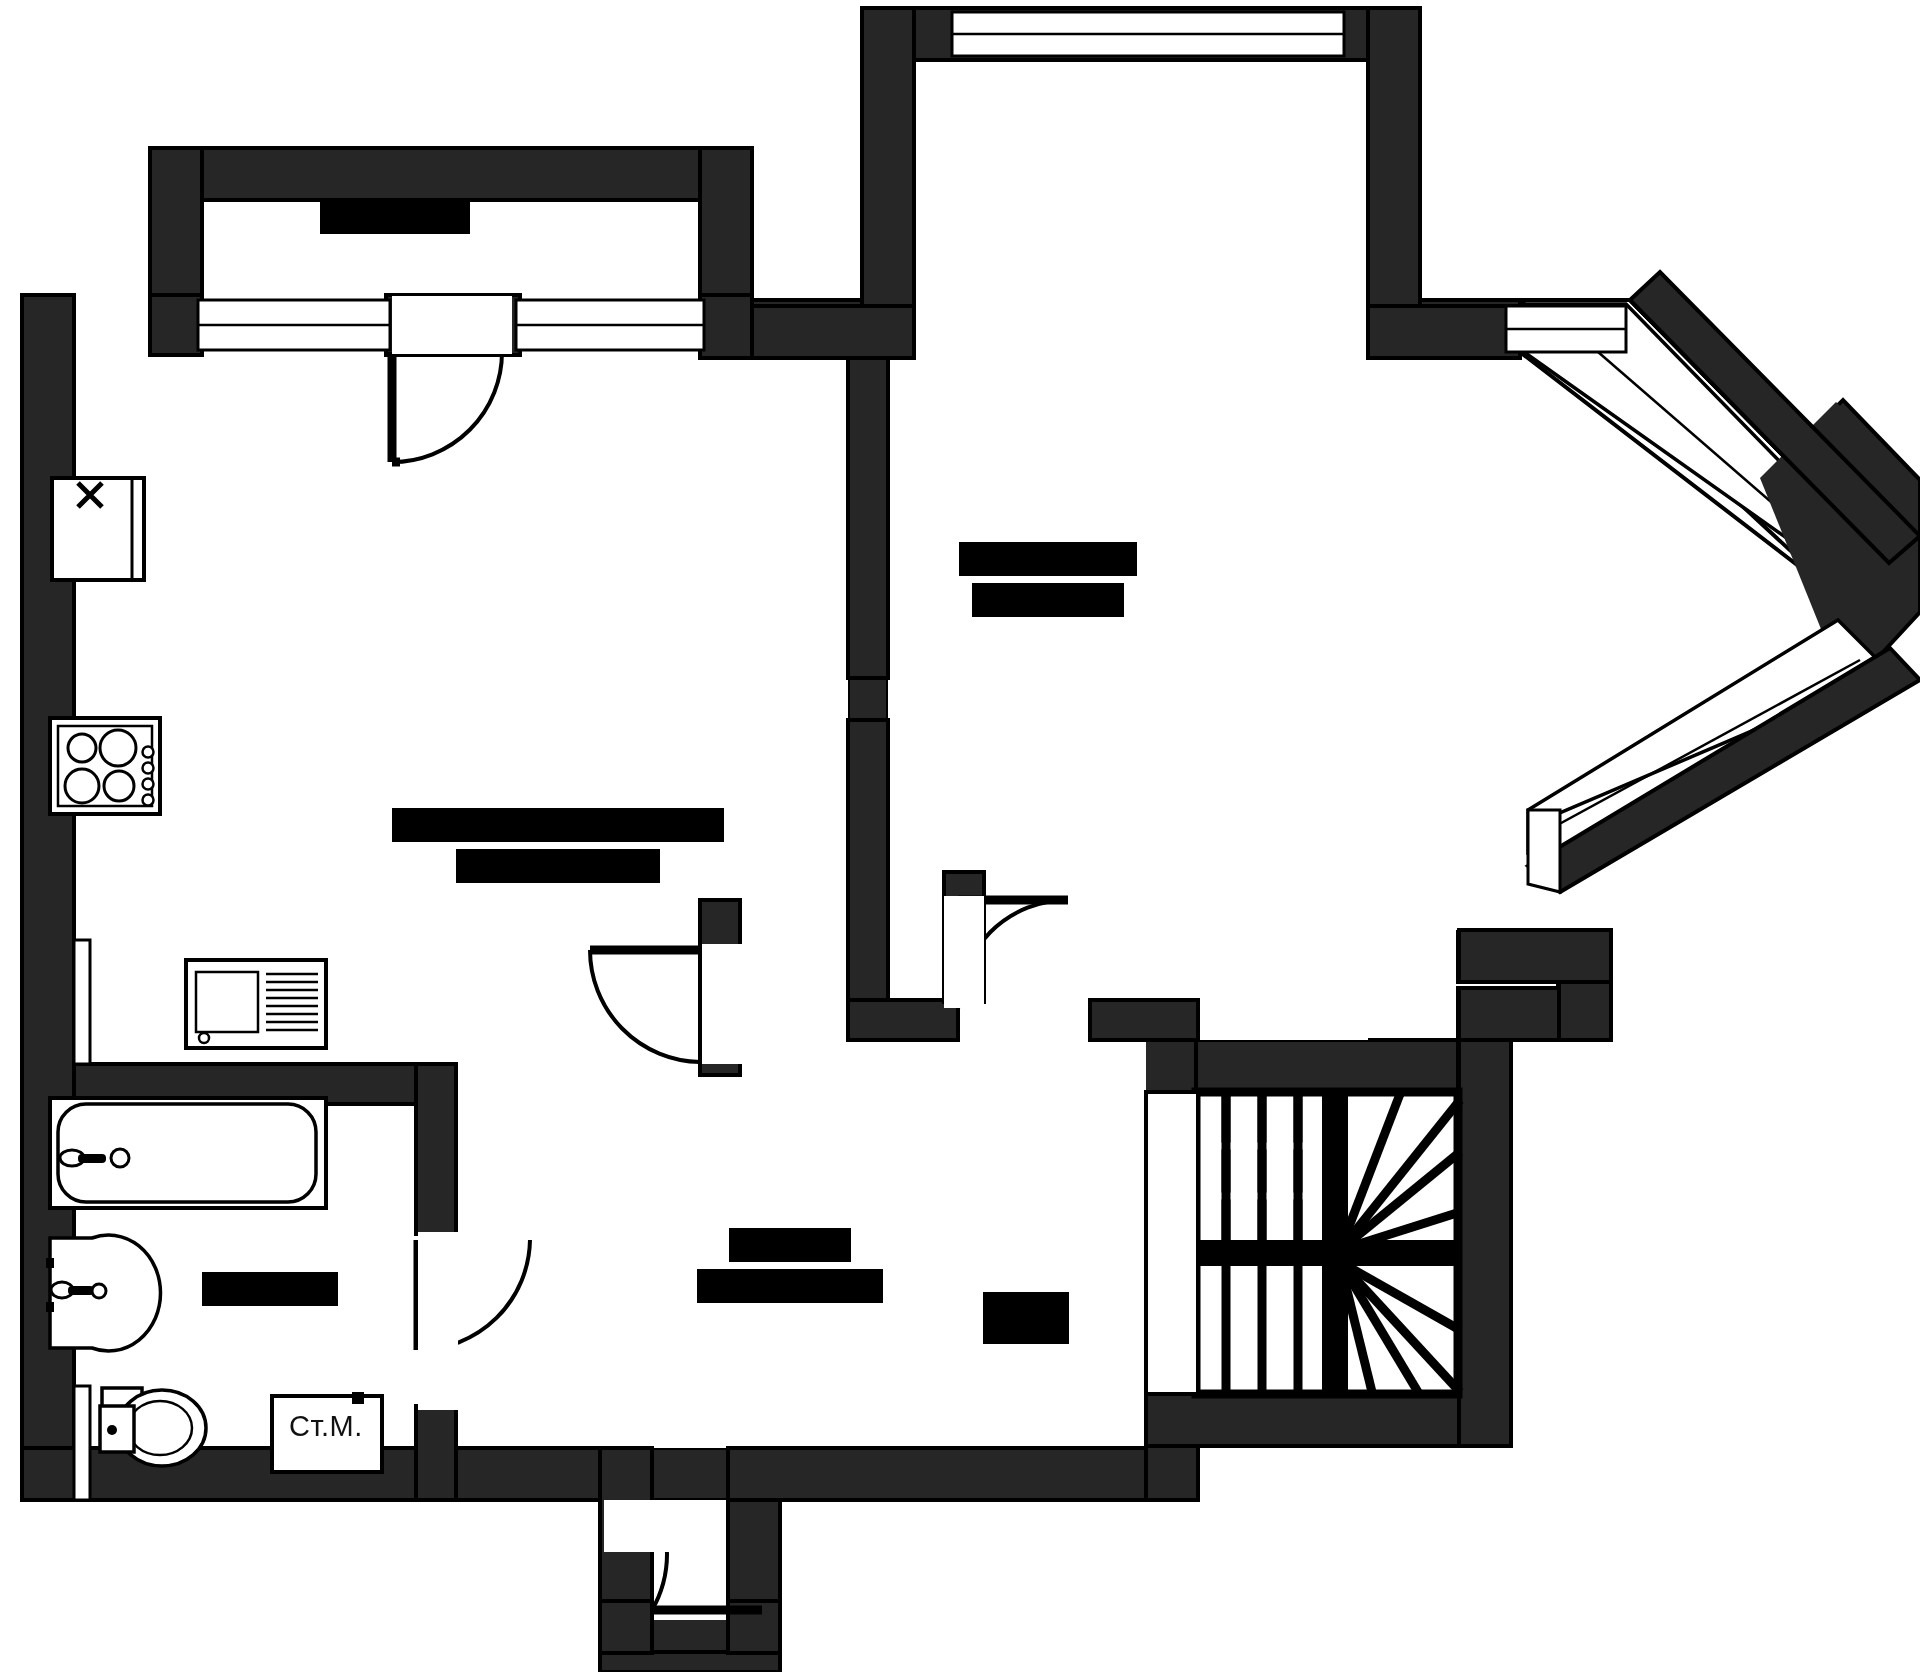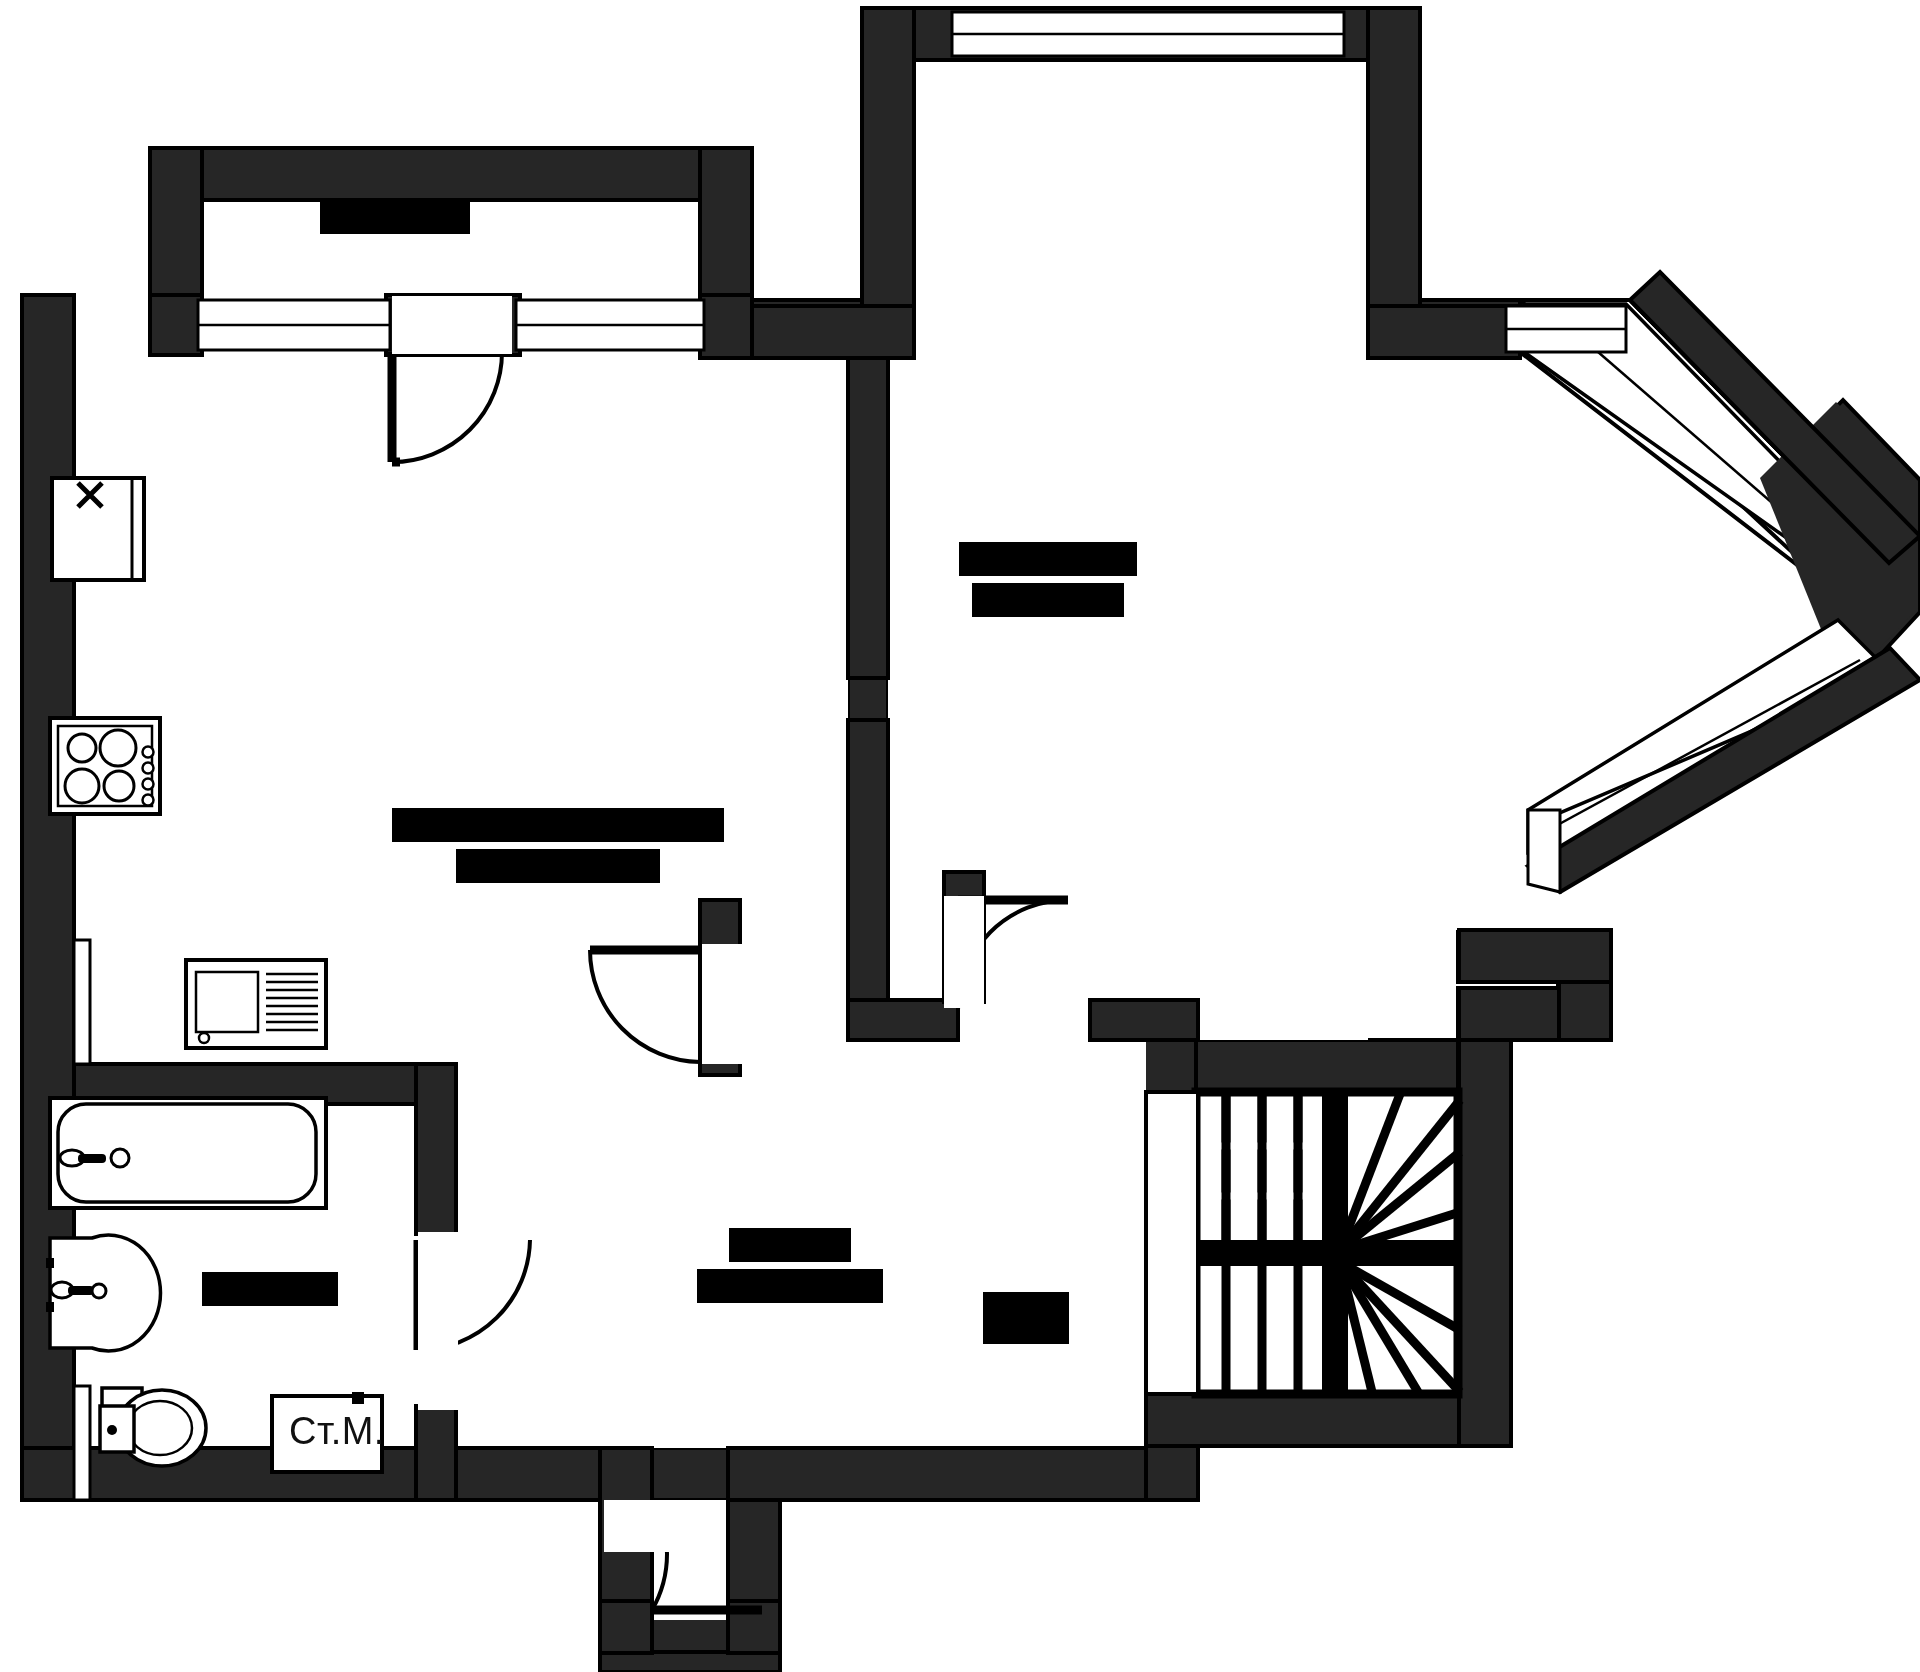--- a/index.html
+++ b/index.html
@@ -27,21 +27,21 @@
     margin:0 auto 7px auto;
   }
   .label-line.l2{height:28px;margin-bottom:0;}
   .text-label{
     position:absolute;
     font-family:"Liberation Sans",sans-serif;
     color:#111;
     white-space:nowrap;
   }
   .stm-label{
-    font-size:38px;
+    font-size:29px;
     letter-spacing:0.5px;
     text-align:center;
   }
 </style>
 </head>
 <body>
 
 <div id="plan-root">
 
   <svg id="plan-svg" viewBox="0 0 1920 1672" xmlns="http://www.w3.org/2000/svg">

